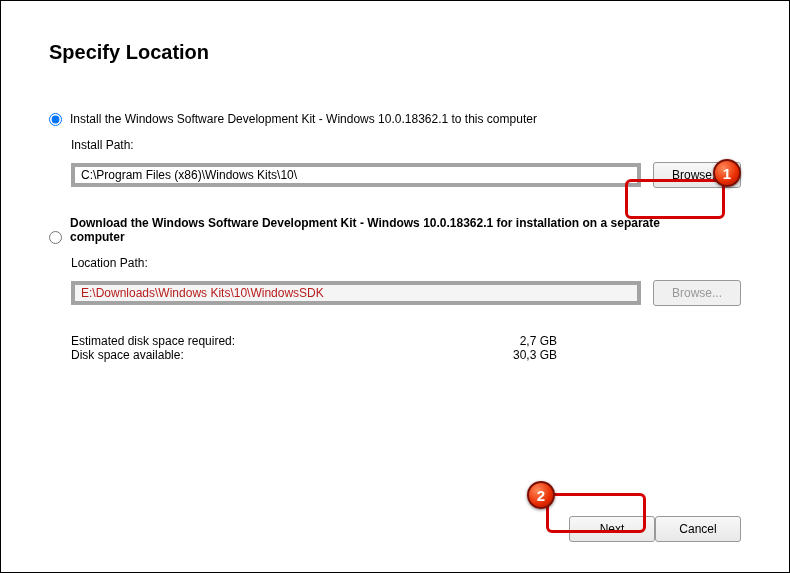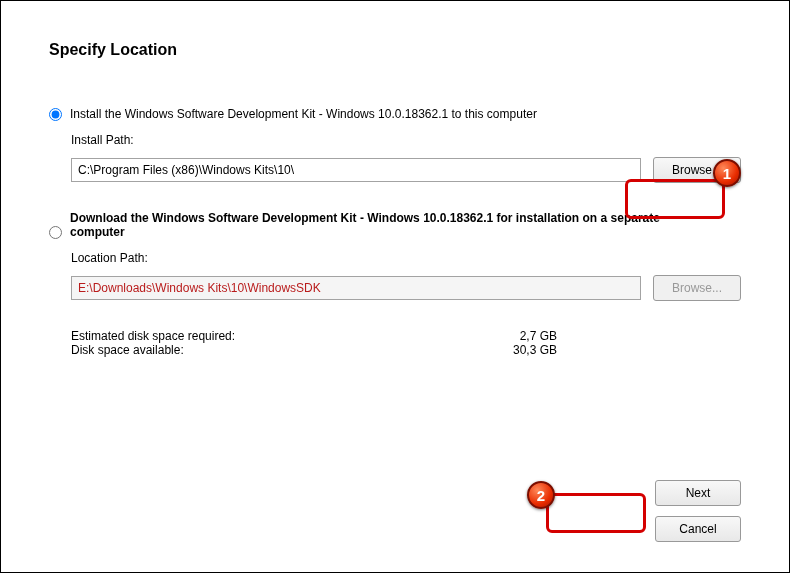--- a/index.html
+++ b/index.html
@@ -8,21 +8,21 @@
   font-size: 12px;
   background: #fff;
   color: #000;
   width: 790px;
   height: 573px;
   border: 1px solid #000;
   position: relative;
   padding: 40px 48px;
 }
 .title {
-  font-size: 16px;
+  font-size: 20px;
   font-weight: bold;
   margin-bottom: 48px;
 }
 .option-row {
   display: flex;
   align-items: flex-end;
   margin-bottom: 8px;
 }
 .option-row input[type="radio"] {
   margin-right: 8px;
@@ -37,21 +37,21 @@
 }
 .path-row {
   display: flex;
   align-items: center;
   gap: 12px;
   margin-bottom: 28px;
 }
 .path-input {
   flex: 1;
   height: 24px;
-  border: 1px solid #a3a3a3;
+  border: 4px solid #a3a3a3;
   padding: 0 6px;
   font-family: inherit;
   font-size: 12px;
   background: #fff;
 }
 .path-input:disabled {
   background: #f5f5f5;
   color: #b91c1c;
 }
 .btn {
@@ -82,22 +82,20 @@
 }
 .disk-value {
   width: 100px;
   text-align: right;
 }
 .footer {
   position: absolute;
   bottom: 30px;
   right: 48px;
   display: flex;
-  gap: 10px;
-  flex-direction: column;
 }
 .footer .btn {
   width: 86px;
 }
 .highlight {
   position: absolute;
   border: 3px solid #d40000;
   border-radius: 6px;
   pointer-events: none;
 }

